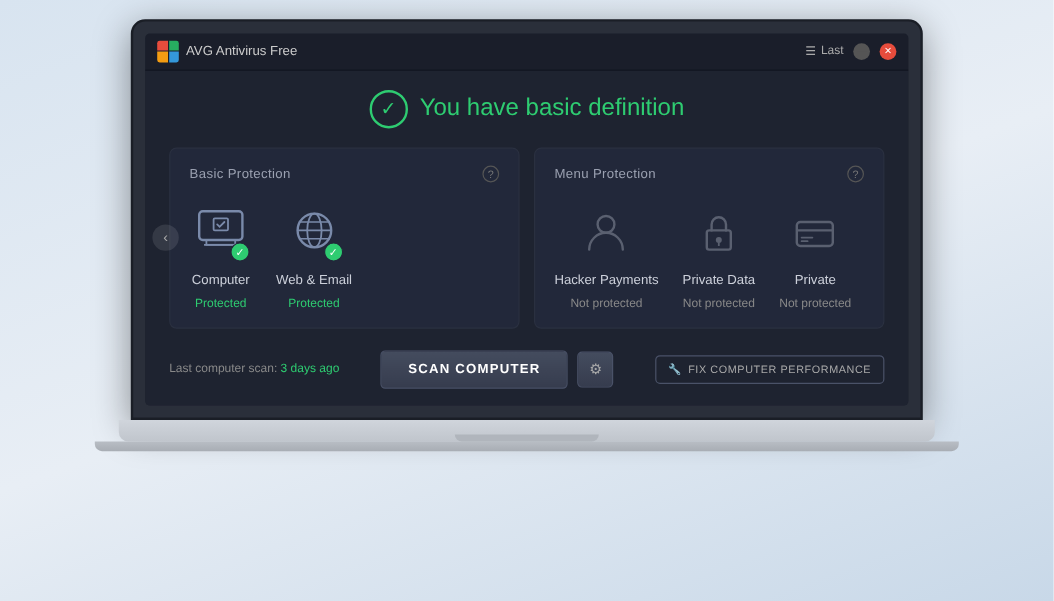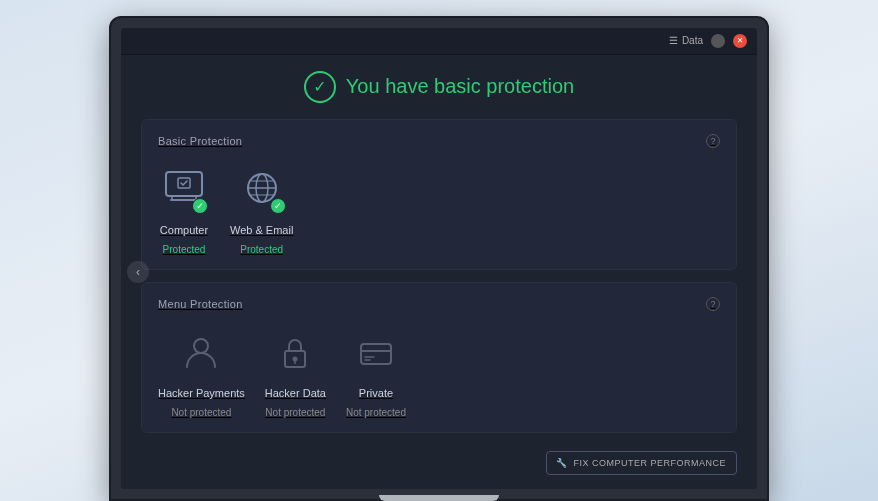--- a/index.html
+++ b/index.html
@@ -148,24 +148,23 @@
       display: flex;
       align-items: center;
       justify-content: center;
       color: #aaa;
       font-size: 12px;
       cursor: pointer;
     }
 
     .protection-grid {
       display: grid;
-      grid-template-columns: 1fr;
+      grid-template-columns: 1fr 1fr;
       gap: 12px;
       margin-bottom: 14px;
-      text-decoration: underline;
     }
 
     .protection-card {
       border: 1px solid #2a3040;
       border-radius: 6px;
       padding: 14px 16px;
       background: #22283a;
     }
 
     .card-header {
@@ -350,37 +349,46 @@
     .relative { position: relative; }
   </style>
 </head>
 <body>
 
 <div class="laptop-wrapper">
   <div class="laptop-screen-outer">
     <div class="laptop-screen-inner">
 
       <div class="titlebar">
+        <div class="avg-logo">
+          <div class="avg-logo-icon">
+            <span></span>
+              <span></span>
+              <span></span>
+              <span></span>
+          </div>
+          <span class="titlebar-title">AVG Antivirus Free</span>
+        </div>
         <div class="titlebar-right">
           <div class="menu-btn">
             <span>☰</span>
-            <span>Data</span>
+            <span>Last</span>
           </div>
           <div class="win-btn win-btn-min">—</div>
           <div class="win-btn win-btn-close">✕</div>
         </div>
       </div>
 
       <div class="main-content relative">
 
         <div class="nav-arrow">‹</div>
 
         <div class="status-header">
           <div class="status-check">✓</div>
-          <div class="status-text">You have basic protection</div>
+          <div class="status-text">You have basic definition</div>
         </div>
 
         <div class="protection-grid">
 
           <div class="protection-card">
             <div class="card-header">
               <span class="card-title">Basic Protection</span>
               <div class="help-icon">?</div>
             </div>
             <div class="card-items">
@@ -438,21 +446,21 @@
 
               <div class="protection-item">
                 <div class="item-icon">
                   <svg width="40" height="40" viewBox="0 0 40 40" fill="none" class="icon-svg">
                     <rect x="10" y="18" width="20" height="16" rx="2" stroke="#5a6070" stroke-width="2" fill="none"></rect>
                     <path d="M14 18v-5a6 6 0 0112 0v5" stroke="#5a6070" stroke-width="2" fill="none" stroke-linecap="round"></path>
                     <circle cx="20" cy="26" r="2.5" fill="#5a6070"></circle>
                     <line x1="20" y1="28" x2="20" y2="31" stroke="#5a6070" stroke-width="1.5"></line>
                   </svg>
                 </div>
-                <div class="item-label">Hacker Data</div>
+                <div class="item-label">Private Data</div>
                 <div class="item-status-not">Not protected</div>
               </div>
 
               <div class="protection-item">
                 <div class="item-icon">
                   <svg width="40" height="40" viewBox="0 0 40 40" fill="none" class="icon-svg">
                     <rect x="5" y="11" width="30" height="20" rx="3" stroke="#5a6070" stroke-width="2" fill="none"></rect>
                     <line x1="5" y1="18" x2="35" y2="18" stroke="#5a6070" stroke-width="2"></line>
                     <line x1="9" y1="24" x2="18" y2="24" stroke="#5a6070" stroke-width="1.5" stroke-linecap="round"></line>
                     <line x1="9" y1="27" x2="14" y2="27" stroke="#5a6070" stroke-width="1.5" stroke-linecap="round"></line>
@@ -462,22 +470,32 @@
                 <div class="item-status-not">Not protected</div>
               </div>
 
             </div>
           </div>
 
         </div>
 
         <div class="footer">
           <div class="footer-left">
+            <div>
+              <span>Last computer scan:</span>
+              <span class="footer-link-green">3 days ago</span>
+            </div>
           </div>
 
+          <div class="footer-center">
+            <button class="scan-btn">SCAN COMPUTER</button>
+            <div class="settings-btn">
+              <span>⚙</span>
+            </div>
+          </div>
 
           <button class="fix-btn">
             <span>🔧</span>
             <span>FIX COMPUTER PERFORMANCE</span>
           </button>
         </div>
 
       </div>
     </div>
   </div>

